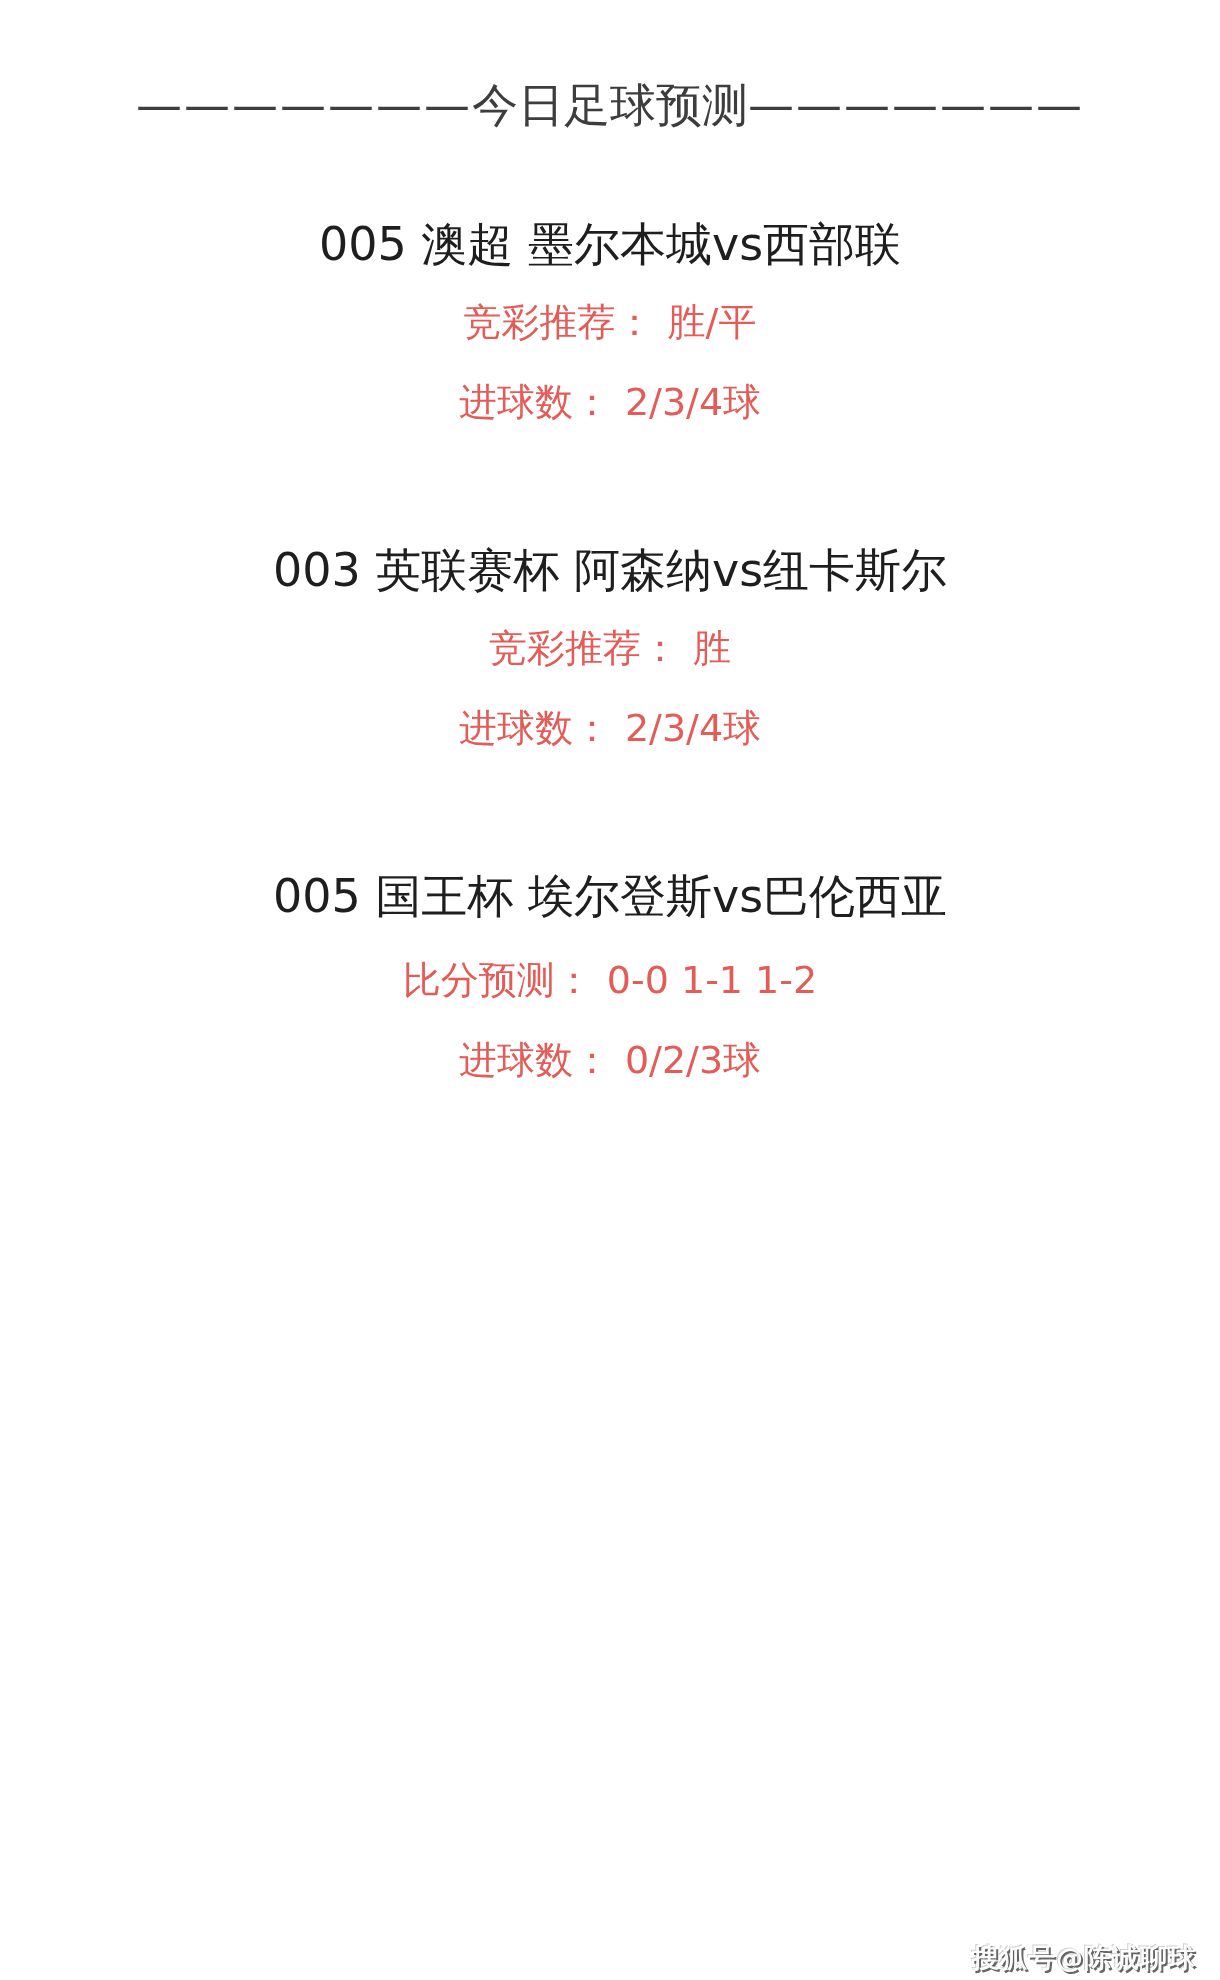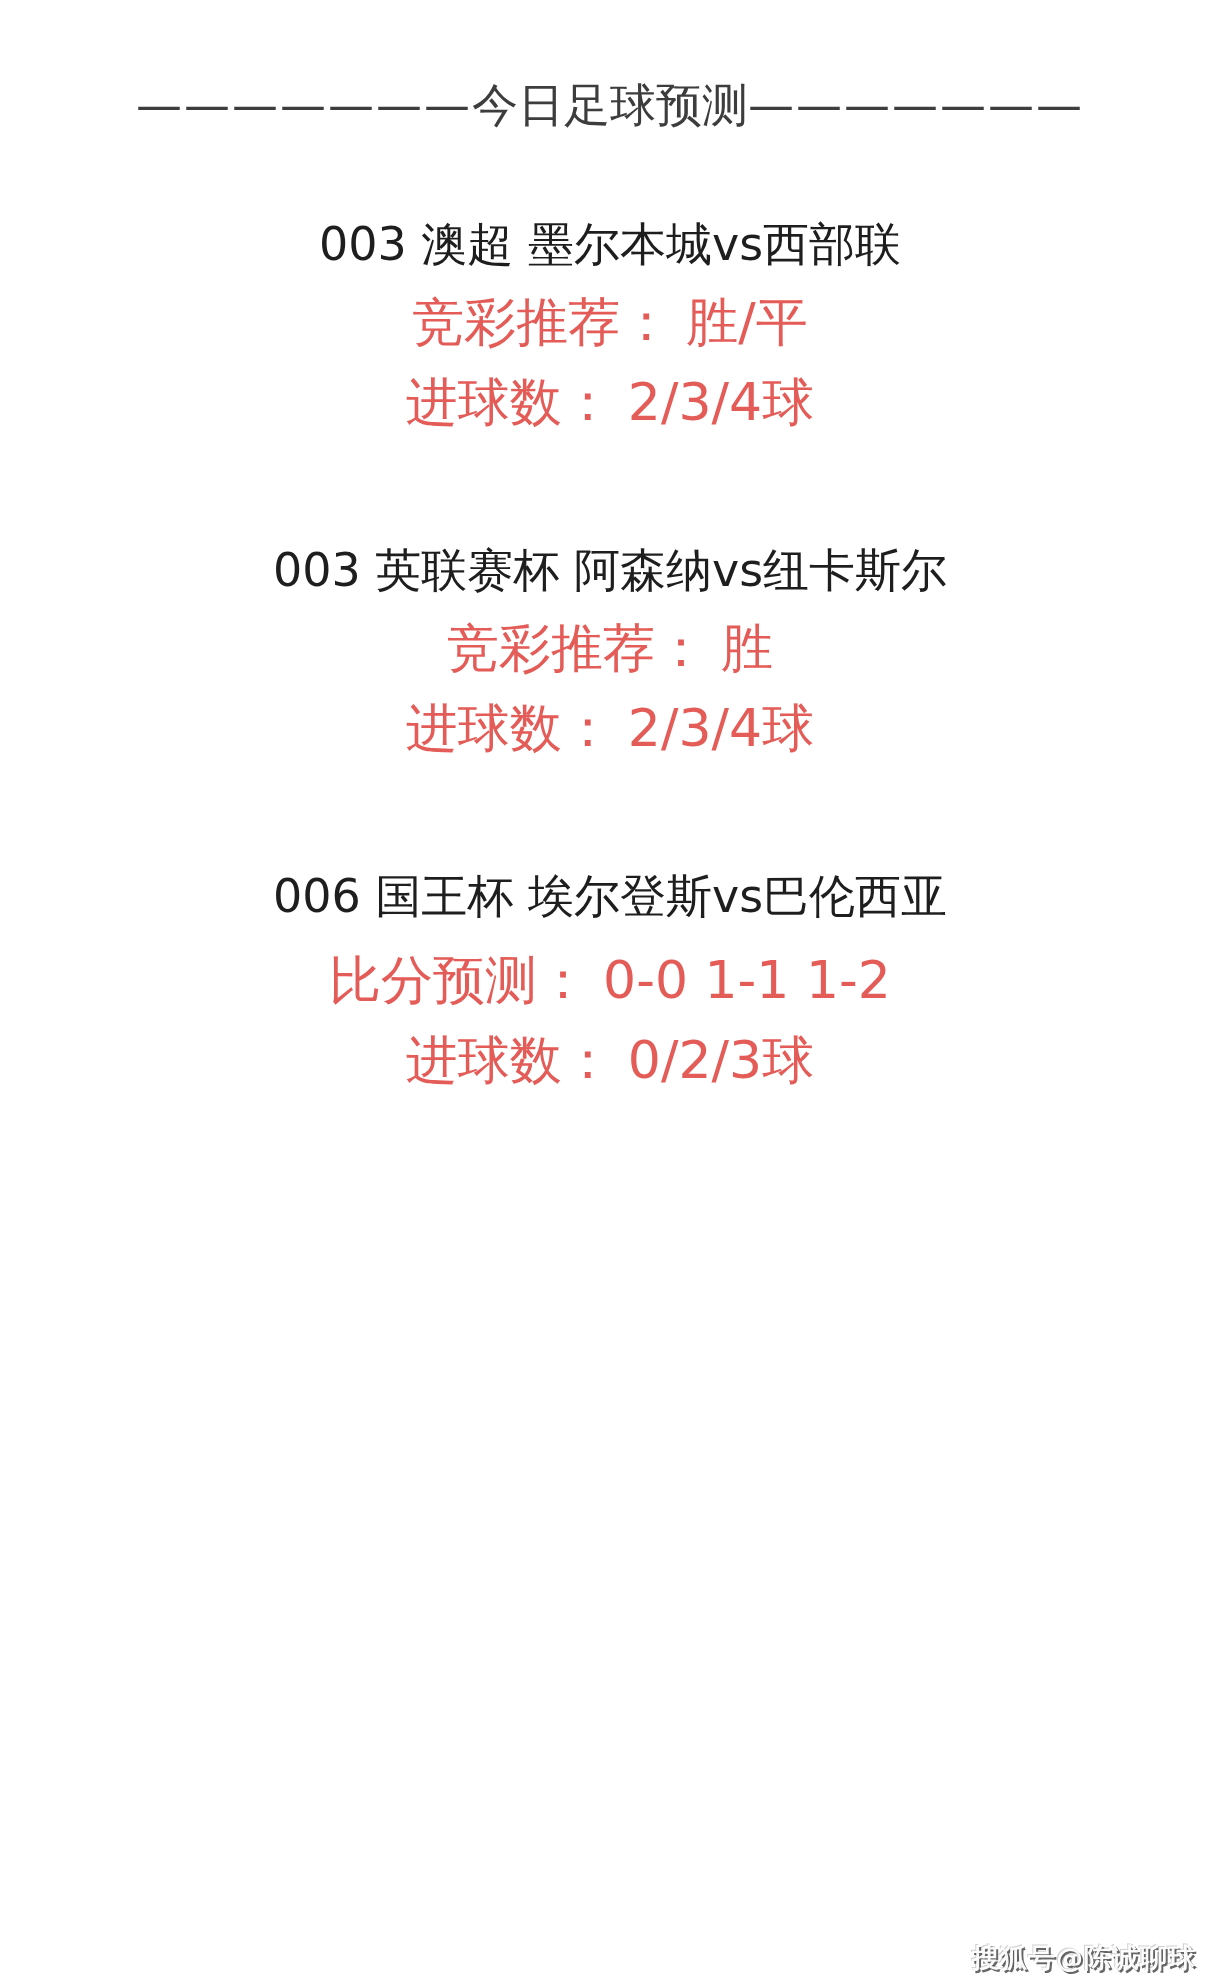--- a/index.html
+++ b/index.html
@@ -39,21 +39,21 @@
   
   .matches { margin-top: 78px; }
   .match + .match { margin-top: 108px; }
   .match-title {
     font-size: 46px;
     line-height: 64px;
     color: #1e1e1e;
     white-space: nowrap;
   }
   .match-line {
-    font-size: 52px;
+    font-size: 38px;
     line-height: 56px;
     color: #e45c57;
     margin-top: 24px;
     white-space: nowrap;
   }
   .match-line.first { margin-top: 18px; }
   .match-line .val { margin-left: 14px; }
   
   .watermark {
     position: absolute;
@@ -71,34 +71,34 @@
 
 <div class="page">
 
   <div class="rule-line header">
     <span class="dash">———————</span><span class="rule-text">今日足球预测</span><span class="dash">———————</span>
   </div>
 
   <div class="matches">
 
     <section class="match">
-      <div class="match-title">003 澳超 墨尔本城vs西部联</div>
+      <div class="match-title">005 澳超 墨尔本城vs西部联</div>
       <div class="match-line first"><span>竞彩推荐：</span><span class="val">胜/平</span></div>
       <div class="match-line"><span>进球数：</span><span class="val">2/3/4球</span></div>
     </section>
 
 
     <section class="match">
       <div class="match-title">003 英联赛杯 阿森纳vs纽卡斯尔</div>
       <div class="match-line first"><span>竞彩推荐：</span><span class="val">胜</span></div>
       <div class="match-line"><span>进球数：</span><span class="val">2/3/4球</span></div>
     </section>
 
     <section class="match">
-      <div class="match-title">006 国王杯 埃尔登斯vs巴伦西亚</div>
+      <div class="match-title">005 国王杯 埃尔登斯vs巴伦西亚</div>
       <div class="match-line"><span>比分预测：</span><span class="val">0-0 1-1 1-2</span></div>
       <div class="match-line"><span>进球数：</span><span class="val">0/2/3球</span></div>
     </section>
 
   </div>
 
 
   <div class="watermark">搜狐号@陈诚聊球</div>
 
 </div>

